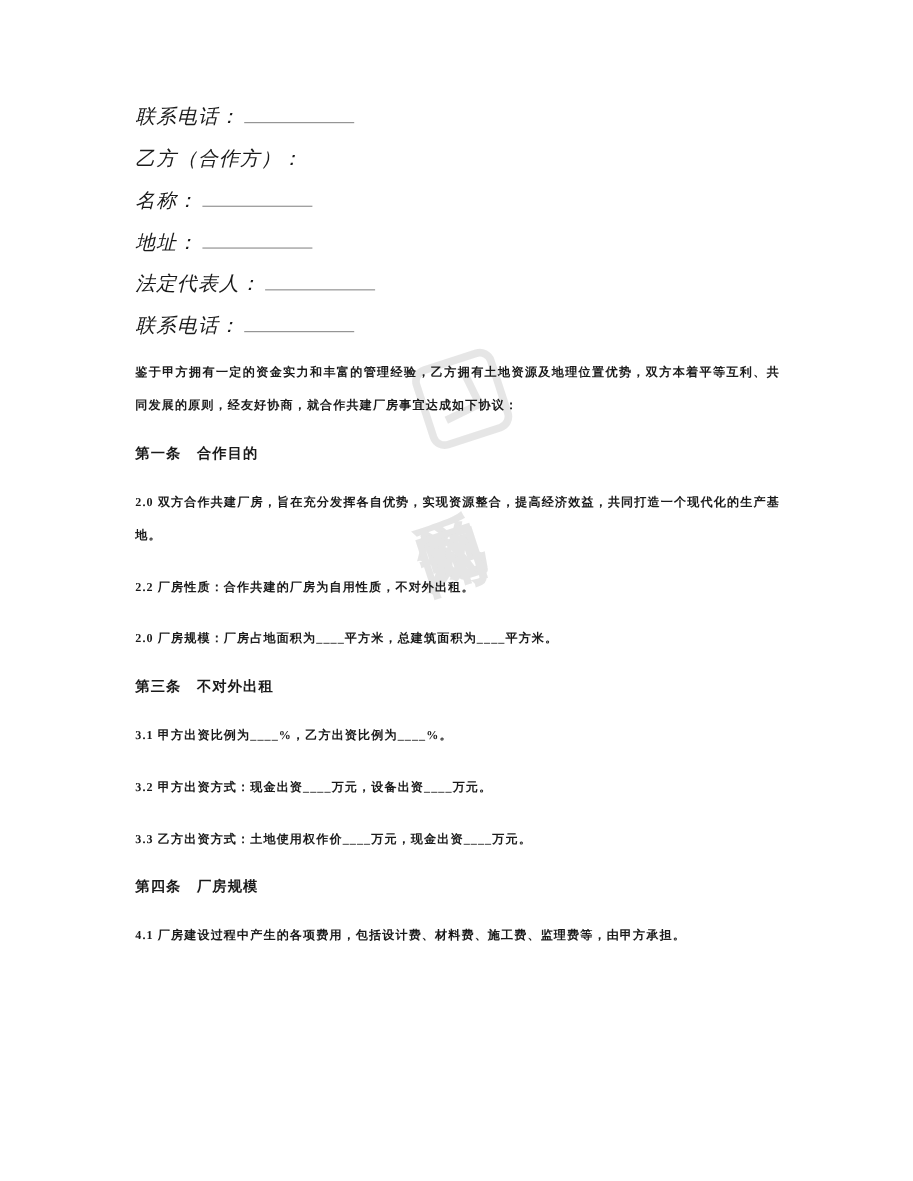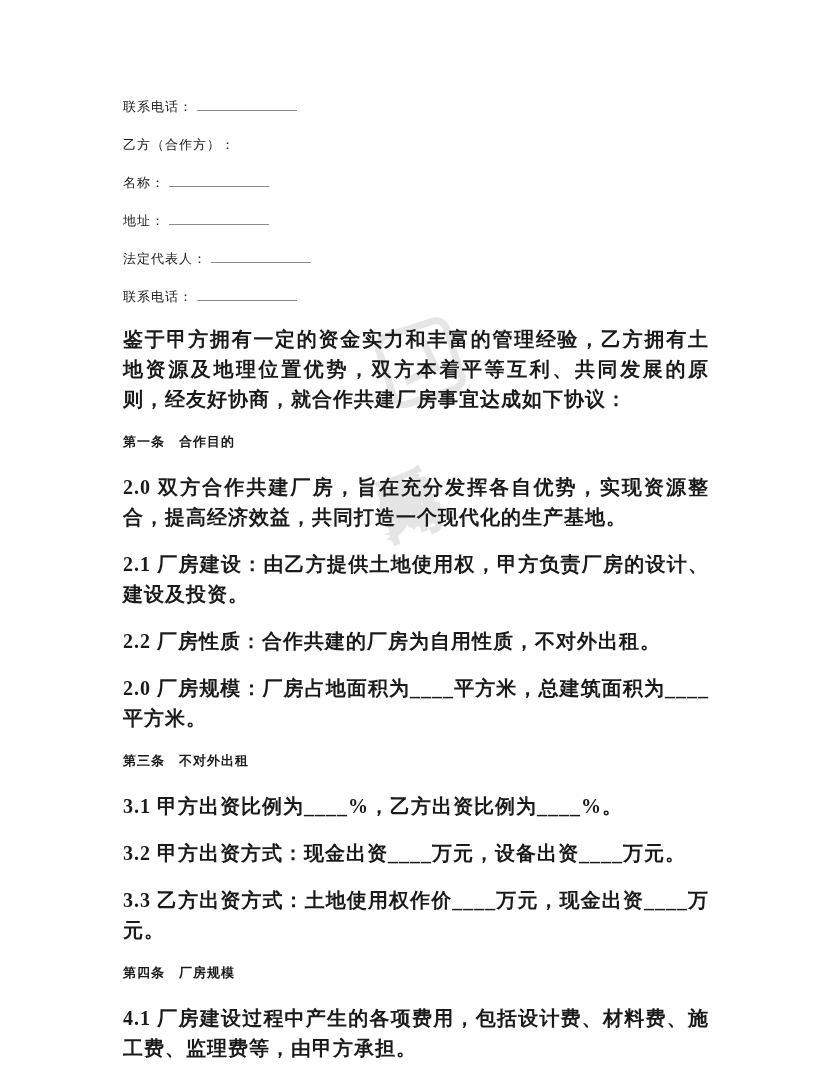--- a/index.html
+++ b/index.html
@@ -19,36 +19,37 @@
   .content {
     position: absolute;
     left: 123px;
     top: 96px;
     width: 586px;
   }
   .content p {
     margin: 0;
   }
   .field {
-    font-size: 13px;
+    font-size: 18px;
     line-height: 21px;
     margin-bottom: 17px !important;
     font-weight: normal;
     letter-spacing: 1px;
+    font-style: italic;
   }
   .blank {
     display: inline-block;
     width: 100px;
     height: 14px;
     border-bottom: 1px solid #8a8a8a;
     margin-left: 4px;
     vertical-align: baseline;
   }
   .para {
-    font-size: 20px;
+    font-size: 11px;
     font-weight: bold;
     line-height: 30px;
     margin: 6px 0 17px !important;
     letter-spacing: 1px;
     text-align: justify;
   }
   .heading {
     font-size: 13px;
     font-weight: bold;
     line-height: 22px;
@@ -110,21 +111,20 @@
   <div class="content" id="content">
       <p class="field"><span>联系电话：</span><span class="blank"></span></p>
       <p class="field"><span>乙方（合作方）：</span></p>
       <p class="field"><span>名称：</span><span class="blank"></span></p>
       <p class="field"><span>地址：</span><span class="blank"></span></p>
       <p class="field"><span>法定代表人：</span><span class="blank"></span></p>
       <p class="field"><span>联系电话：</span><span class="blank"></span></p>
       <p class="para">鉴于甲方拥有一定的资金实力和丰富的管理经验，乙方拥有土地资源及地理位置优势，双方本着平等互利、共同发展的原则，经友好协商，就合作共建厂房事宜达成如下协议：</p>
       <p class="heading">第一条　合作目的</p>
       <p class="para">2.0 双方合作共建厂房，旨在充分发挥各自优势，实现资源整合，提高经济效益，共同打造一个现代化的生产基地。</p>
-      <p class="para">2.1 厂房建设：由乙方提供土地使用权，甲方负责厂房的设计、建设及投资。</p>
       <p class="para">2.2 厂房性质：合作共建的厂房为自用性质，不对外出租。</p>
       <p class="para">2.0 厂房规模：厂房占地面积为____平方米，总建筑面积为____平方米。</p>
       <p class="heading">第三条　不对外出租</p>
       <p class="para">3.1 甲方出资比例为____%，乙方出资比例为____%。</p>
       <p class="para">3.2 甲方出资方式：现金出资____万元，设备出资____万元。</p>
       <p class="para">3.3 乙方出资方式：土地使用权作价____万元，现金出资____万元。</p>
       <p class="heading">第四条　厂房规模</p>
       <p class="para">4.1 厂房建设过程中产生的各项费用，包括设计费、材料费、施工费、监理费等，由甲方承担。</p>
     </div>
 </div>

